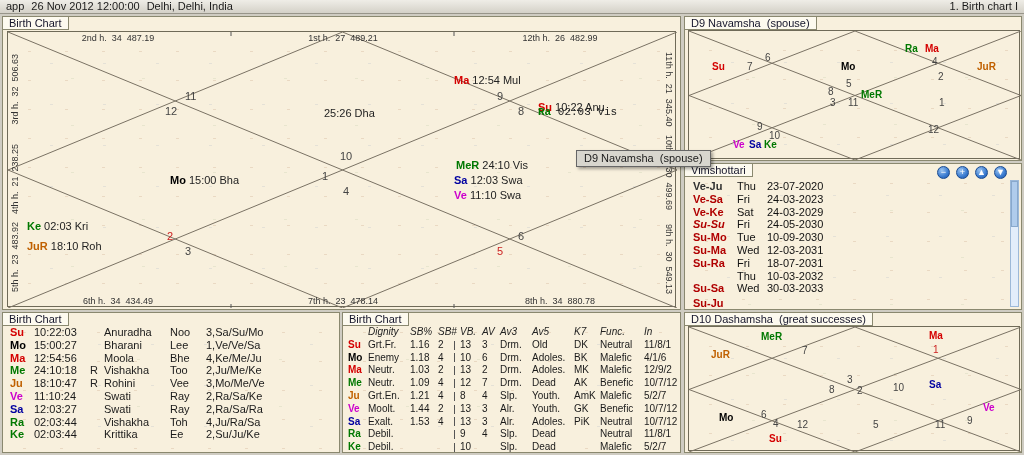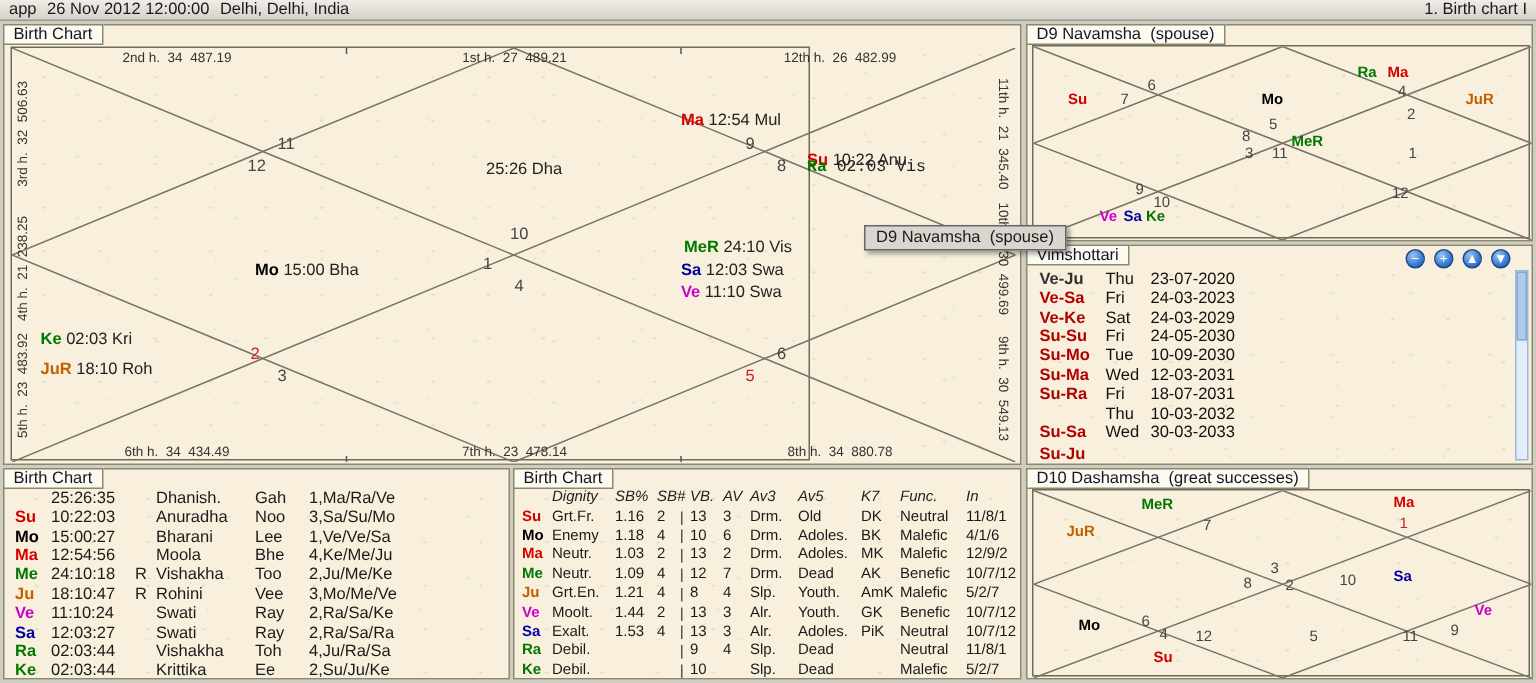--- a/index.html
+++ b/index.html
@@ -48,21 +48,21 @@
   .pi-rest { color:#222; }
   .chart-num { position:absolute; font-size:11px; color:#444; }
   .small .chart-item, .small .chart-num { font-size:10px; }
   .cusp { position:absolute; font-size:9px; color:#333; white-space:pre; }
   .cusp-h { transform:translateX(-50%); }
   .cusp-v-l { writing-mode:vertical-rl; transform:rotate(180deg); }
   .cusp-v-r { writing-mode:vertical-rl; }
   #asc-label { position:absolute; left:316px; top:75px; font-size:11px; color:#222; }
   
   #main-panel { left:2px; top:16px; width:679px; height:294px; }
-  #main-chartbox { left:4px; top:14px; width:533px; height:276px; }
+  #main-chartbox { left:4px; top:14px; width:669px; height:276px; }
   #d9-panel { left:684px; top:16px; width:338px; height:145px; }
   #d9-chartbox { left:3px; top:13px; width:332px; height:129px; }
   #vim-panel { left:684px; top:163px; width:338px; height:147px; }
   #pos-panel { left:2px; top:312px; width:338px; height:141px; }
   #dig-panel { left:342px; top:312px; width:339px; height:141px; }
   #d10-panel { left:684px; top:312px; width:338px; height:141px; }
   #d10-chartbox { left:3px; top:13px; width:332px; height:125px; }
   
   .vim-buttons { position:absolute; top:2px; right:14px; display:flex; gap:6px; z-index:4; }
   .circle-btn {
@@ -272,21 +272,21 @@
       </div>
 
 
       <div class="dasha-row">
         <span class="dr-label" style="color: rgb(176, 0, 0);">Ve-Ke</span>
         <span class="dr-day">Sat</span>
         <span class="dr-date">24-03-2029</span>
       </div>
 
       <div class="dasha-row">
-        <span class="dr-label" style="color: rgb(176, 0, 0);">Su-Su</span>
+        <span class="dr-label" style="color: rgb(176, 0, 0); font-style: italic;">Su-Su</span>
         <span class="dr-day">Fri</span>
         <span class="dr-date">24-05-2030</span>
       </div>
 
       <div class="dasha-row">
         <span class="dr-label" style="color: rgb(176, 0, 0);">Su-Mo</span>
         <span class="dr-day">Tue</span>
         <span class="dr-date">10-09-2030</span>
       </div>
 
@@ -316,28 +316,20 @@
     </div>
   <div class="vscroll">
     <div class="vthumb"></div>
   </div>
 </div>
 
 <div class="panel paper" id="pos-panel">
   <div class="panel-title">Birth Chart</div>
   <div class="pos-rows">
 
-      <div class="pos-row">
-        <span class="pc-abbr" style="color: rgb(0, 0, 0);"></span>
-        <span class="pc-lon">25:26:35</span>
-        <span class="pc-r"></span>
-        <span class="pc-nak">Dhanish.</span>
-        <span class="pc-syl">Gah</span>
-        <span class="pc-lords">1,Ma/Ra/Ve</span>
-      </div>
 
       <div class="pos-row">
         <span class="pc-abbr" style="color: rgb(212, 0, 0);">Su</span>
         <span class="pc-lon">10:22:03</span>
         <span class="pc-r"></span>
         <span class="pc-nak">Anuradha</span>
         <span class="pc-syl">Noo</span>
         <span class="pc-lords">3,Sa/Su/Mo</span>
       </div>
 

